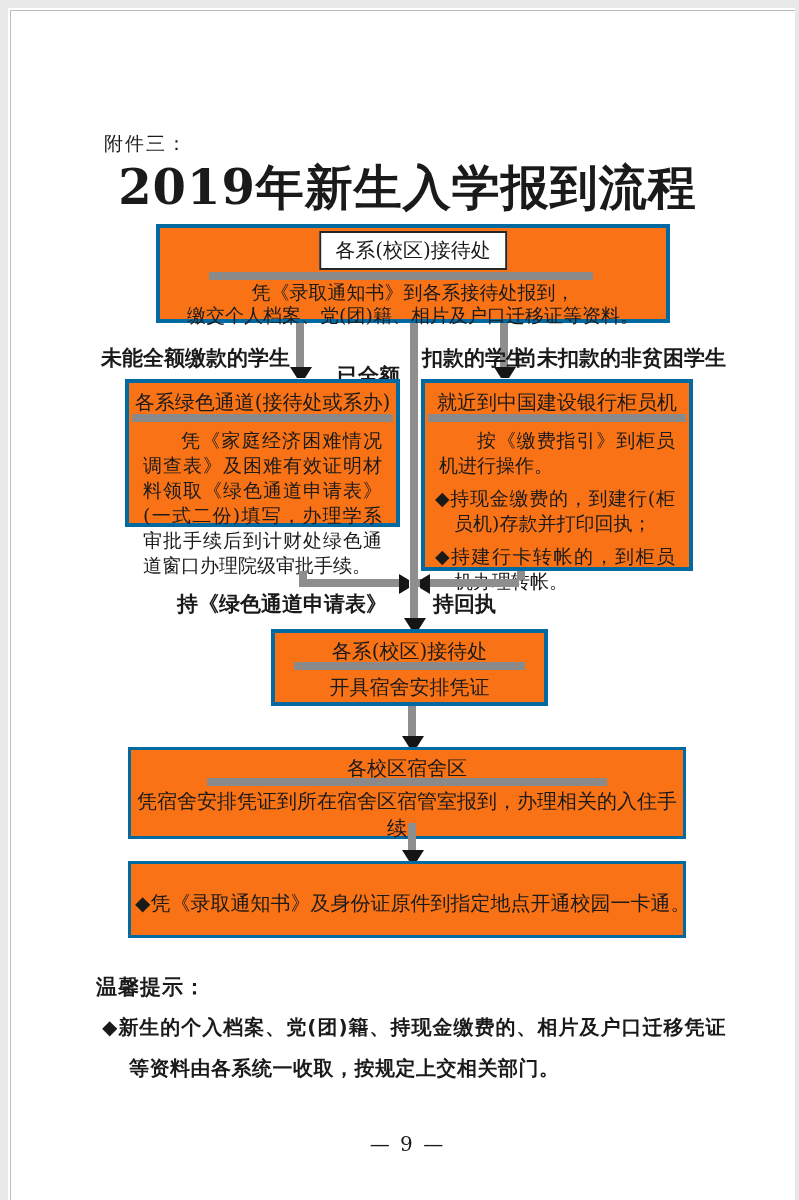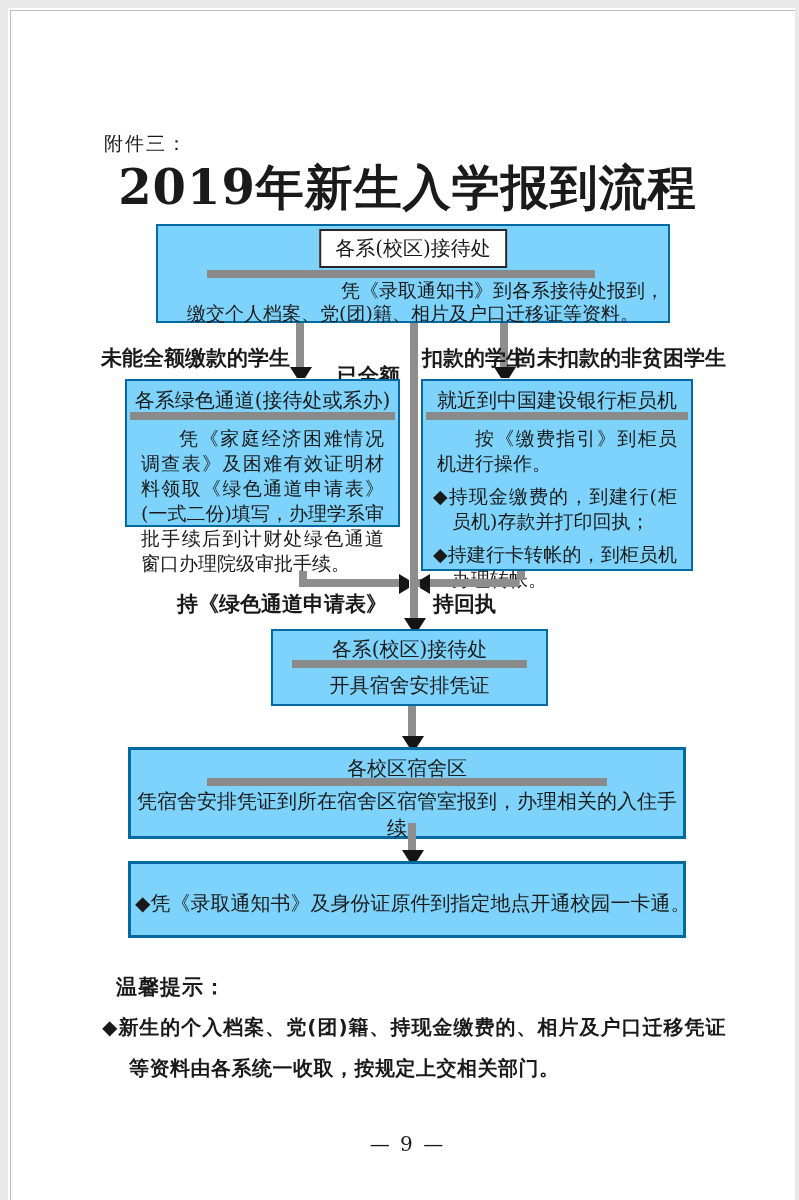--- a/index.html
+++ b/index.html
@@ -12,32 +12,32 @@
   .frame { position:absolute; left:2px; top:2px; width:788px; height:1191px;
            border:1px solid #bdbdbd; }
   .sans { font-family:"DejaVu Sans","Liberation Sans",sans-serif; }
   .serif { font-family:"DejaVu Serif","Liberation Serif",serif; }
   .abs { position:absolute; }
 
   .attach { left:92px; top:119px; font-size:19px; letter-spacing:2px; }
   .title  { left:0; width:799px; top:144px; text-align:center;
             font-size:48px; font-weight:bold; letter-spacing:1px; }
 
-  .fbox { position:absolute; background:#7dd3fc; border:2px solid #0369a1; }
+  .fbox { position:absolute; background:#f97316; border:4px solid #0369a1; }
   .fbox-header { position:absolute; left:0; right:0; text-align:center;
                  font-size:20px; white-space:nowrap; }
   .hr { position:absolute; height:1px; background:#8a8a8a; }
 
   
   .box1 { left:148px; top:216px; width:514px; height:99px; }
   .box1-inner { position:absolute; left:50%; transform:translateX(-50%);
                 top:3px; border:2px solid #262626; padding:4px 14px;
                 font-size:20px; white-space:nowrap; background:#fff; }
   .box1 .hr { left:49px; right:73px; top:44px; }
-  .box1-l1 { position:absolute; left:0; right:0; top:48px; text-align:right; font-size:19px; }
+  .box1-l1 { position:absolute; left:0; right:0; top:48px; text-align:center; font-size:19px; }
   .box1-l2 { position:absolute; left:0; right:0; top:71px; text-align:center; font-size:19px; }
 
   
   .blabel { position:absolute; font-size:21px; font-weight:bold; white-space:nowrap; }
 
   
   .lbox { left:117px; top:371px; width:275px; height:148px; }
   .rbox { left:413px; top:371px; width:272px; height:192px; }
   .lbox .fbox-header, .rbox .fbox-header { top:2px; }
   .lbox .hr, .rbox .hr { left:3px; right:3px; top:31px; }
@@ -73,21 +73,21 @@
               border-left:7px solid transparent; border-right:7px solid transparent;
               border-top:11px solid #151515; }
   .arr-right { position:absolute; width:0; height:0;
                border-top:6px solid transparent; border-bottom:6px solid transparent;
                border-left:10px solid #151515; }
   .arr-left { position:absolute; width:0; height:0;
               border-top:6px solid transparent; border-bottom:6px solid transparent;
               border-right:10px solid #151515; }
 
   
-  .notes-head { left:104px; top:961px; font-size:21px; font-weight:bold; letter-spacing:1px; }
+  .notes-head { left:84px; top:961px; font-size:21px; font-weight:bold; letter-spacing:1px; }
   .notes-item { left:94px; top:995px; width:628px; font-size:20px; font-weight:bold;
                 line-height:41px; text-align:justify;
                 padding-left:27px; text-indent:-27px; letter-spacing:0.5px; }
 
   .pagenum { left:0; width:799px; top:1120px; text-align:center; font-size:20px; letter-spacing:2px; }
 </style>
 </head>
 <body>
 
 <div class="page">

